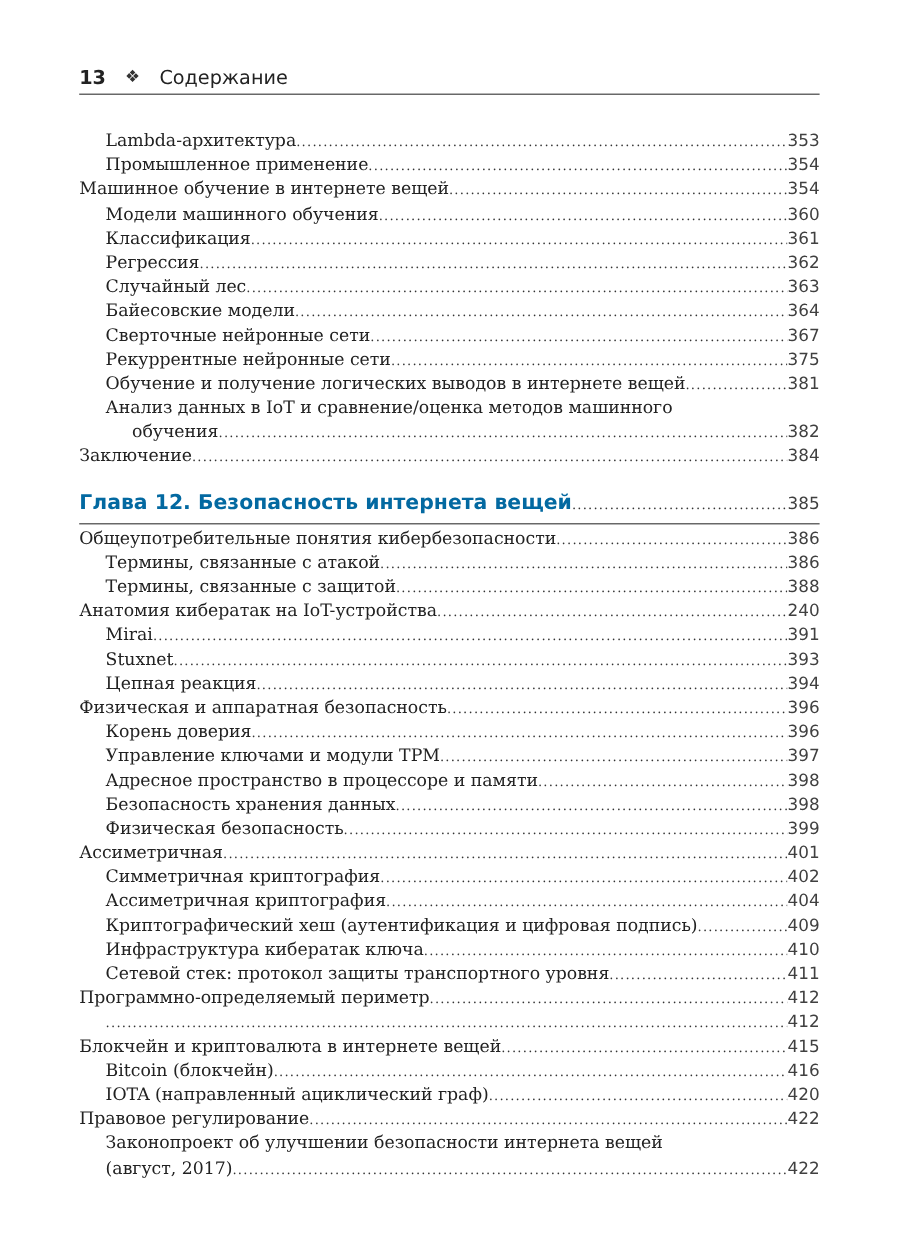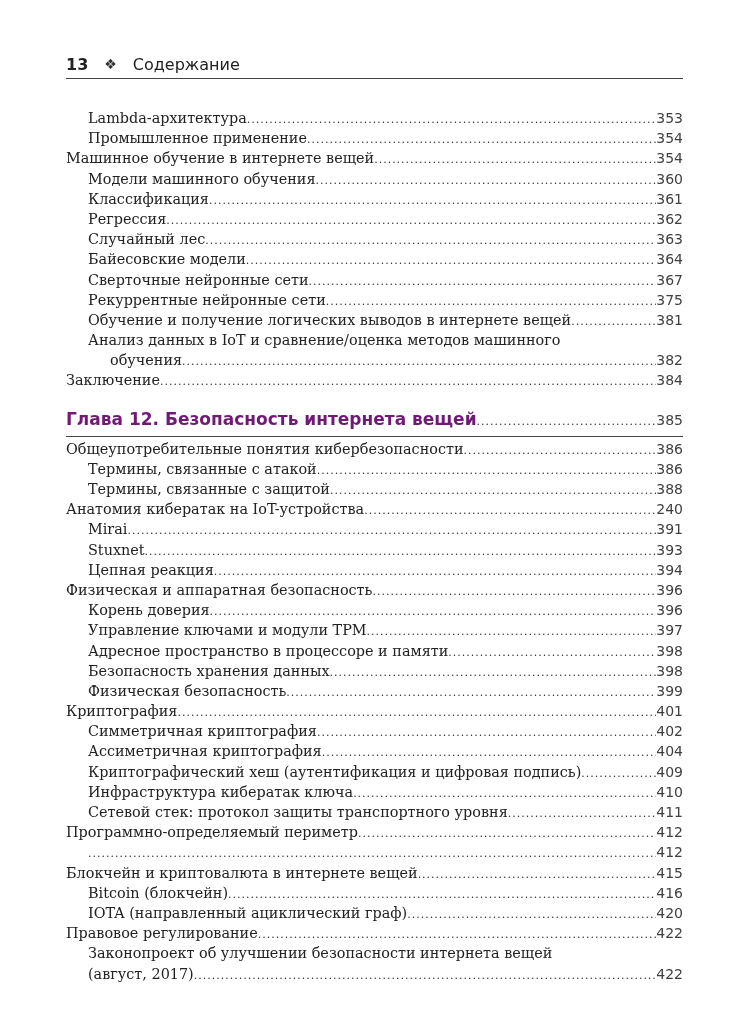--- a/index.html
+++ b/index.html
@@ -16,21 +16,21 @@
          font-family: "DejaVu Serif", serif; font-size: 14.4px; color: #222; }
   .row { display: flex; align-items: baseline; height: 20.2px; line-height: 20.2px; white-space: nowrap; }
   .row.l2 { padding-left: 22px; }
   .row .t { flex: 0 0 auto; }
   .row .dots { flex: 1 1 auto; overflow: hidden; letter-spacing: 1px; color: #333; font-size: 11px; }
   .row .dots::before { content: "................................................................................................................................................................................................................................................................"; }
   .row .p { flex: 0 0 auto; font-family: "DejaVu Sans", sans-serif; color: #404040; font-size: 14px; }
   .wrap1 { padding-left: 22px; height: 20.2px; line-height: 20.2px; white-space: nowrap; }
   .row.cont { padding-left: 44px; }
   .chapter { margin-top: 15px; margin-bottom: 4px; height: 26px; line-height: 26px; }
-  .chapter .t { font-family: "DejaVu Sans", sans-serif; font-weight: bold; font-size: 17px; color: #701a75; }
+  .chapter .t { font-family: "DejaVu Sans", sans-serif; font-weight: bold; font-size: 17px; color: #0369a1; }
   .chrule { height: 1px; background: #444; margin-bottom: 2px; }
 </style>
 </head>
 <body>
 
 <div class="header">
   <span class="num">13</span>
   <span class="dia">❖</span>
   <span>Содержание</span>
 </div>
@@ -175,21 +175,21 @@
         <span class="t">Безопасность хранения данных</span>
         <span class="dots"></span>
         <span class="p">398</span>
       </div>
       <div class="row l2">
         <span class="t">Физическая безопасность</span>
         <span class="dots"></span>
         <span class="p">399</span>
       </div>
       <div class="row">
-        <span class="t">Криптография</span>
+        <span class="t">Ассиметричная</span>
         <span class="dots"></span>
         <span class="p">401</span>
       </div>
       <div class="row l2">
         <span class="t">Симметричная криптография</span>
         <span class="dots"></span>
         <span class="p">402</span>
       </div>
       <div class="row l2">
         <span class="t">Ассиметричная криптография</span>

